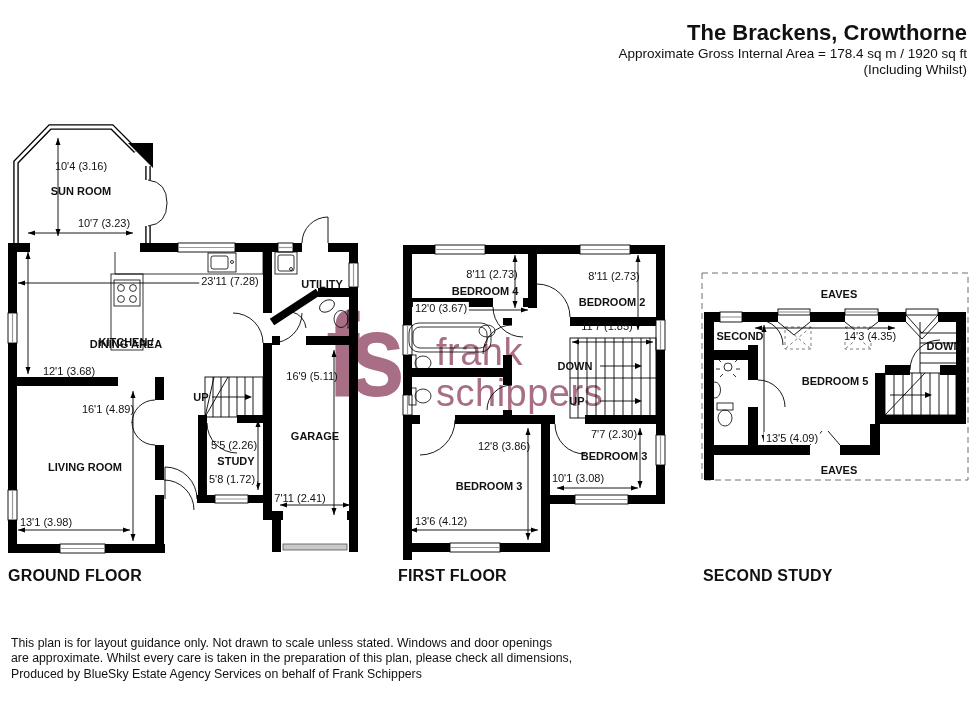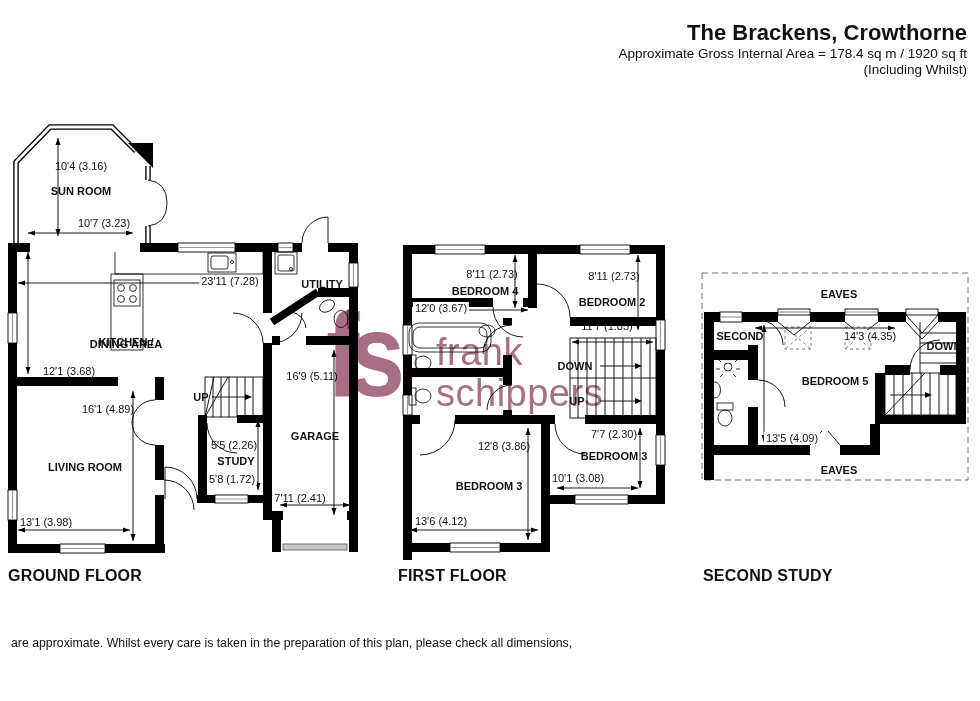--- a/index.html
+++ b/index.html
@@ -406,16 +406,18 @@
   <div class="lbl b" style="left:839px;top:294px">EAVES</div>
   <div class="lbl b" style="left:740px;top:336px">SECOND</div>
   <div class="lbl bg" style="left:870px;top:336px">14'3 (4.35)</div>
   <div class="lbl b" style="left:944px;top:346px">DOWN</div>
   <div class="lbl b" style="left:835px;top:381px">BEDROOM 5</div>
   <div class="lbl bg" style="left:792px;top:438px">13'5 (4.09)</div>
   <div class="lbl b" style="left:839px;top:470px">EAVES</div>
   <div class="fname" style="left:703px;top:567px">SECOND STUDY</div>
 
   <div id="footer">
+    <div>This plan is for layout guidance only. Not drawn to scale unless stated. Windows and door openings</div>
     <div>are approximate. Whilst every care is taken in the preparation of this plan, please check all dimensions,</div>
+    <div>Produced by BlueSky Estate Agency Services on behalf of Frank Schippers</div>
   </div>
 
 </div>
 
 </body></html>

